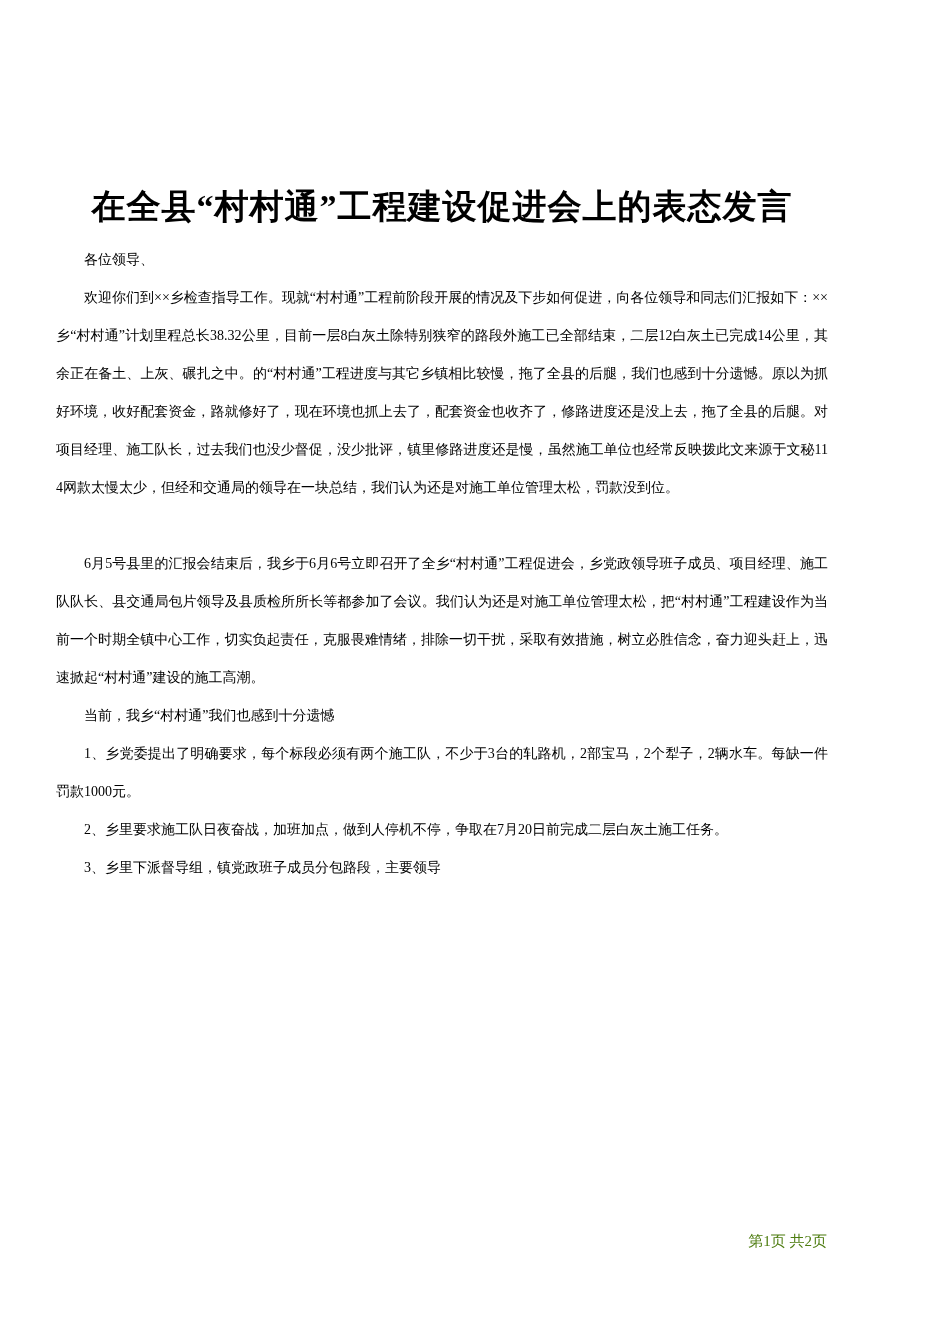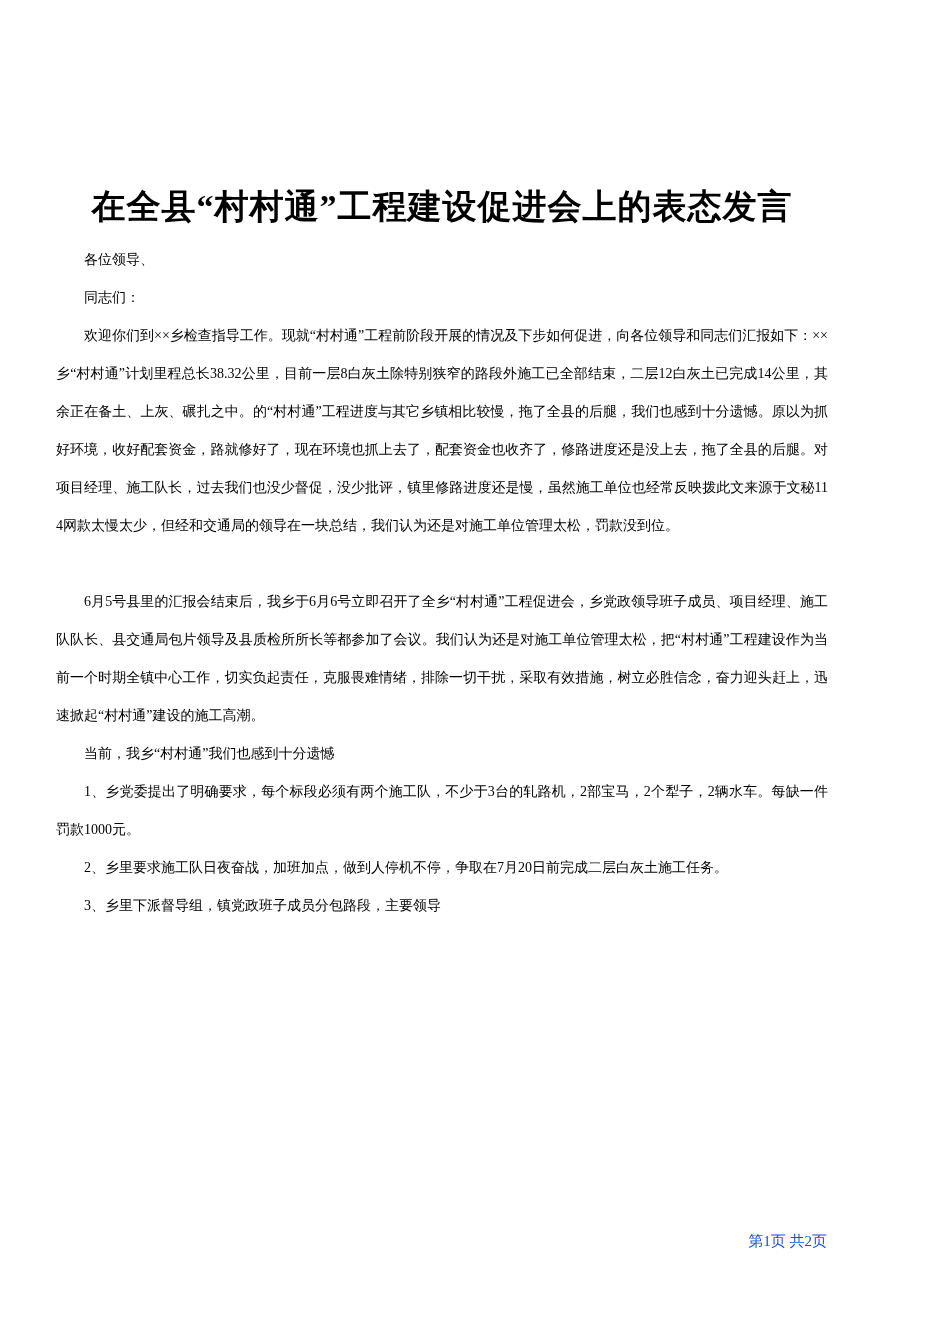--- a/index.html
+++ b/index.html
@@ -40,31 +40,30 @@
     text-indent: 2em;
     min-height: 38px;
     word-break: break-all;
   }
   .page-footer {
     position: absolute;
     right: 123px;
     bottom: 94px;
     font-size: 15px;
     line-height: 18px;
-    color: #1d4ed8;
+    color: #4d7c0f;
   }
 </style>
 </head>
 <body>
 
 <div class="page">
   <div class="content">
     <h1 class="doc-title">在全县“村村通”工程建设促进会上的表态发言</h1>
     <p class="para">各位领导、</p>
-    <p class="para">同志们：</p>
     <p class="para">欢迎你们到××乡检查指导工作。现就“村村通”工程前阶段开展的情况及下步如何促进，向各位领导和同志们汇报如下：××乡“村村通”计划里程总长38.32公里，目前一层8白灰土除特别狭窄的路段外施工已全部结束，二层12白灰土已完成14公里，其余正在备土、上灰、碾扎之中。的“村村通”工程进度与其它乡镇相比较慢，拖了全县的后腿，我们也感到十分遗憾。原以为抓好环境，收好配套资金，路就修好了，现在环境也抓上去了，配套资金也收齐了，修路进度还是没上去，拖了全县的后腿。对项目经理、施工队长，过去我们也没少督促，没少批评，镇里修路进度还是慢，虽然施工单位也经常反映拨此文来源于文秘114网款太慢太少，但经和交通局的领导在一块总结，我们认为还是对施工单位管理太松，罚款没到位。</p>
     <p class="para"></p>
     <p class="para">6月5号县里的汇报会结束后，我乡于6月6号立即召开了全乡“村村通”工程促进会，乡党政领导班子成员、项目经理、施工队队长、县交通局包片领导及县质检所所长等都参加了会议。我们认为还是对施工单位管理太松，把“村村通”工程建设作为当前一个时期全镇中心工作，切实负起责任，克服畏难情绪，排除一切干扰，采取有效措施，树立必胜信念，奋力迎头赶上，迅速掀起“村村通”建设的施工高潮。</p>
     <p class="para">当前，我乡“村村通”我们也感到十分遗憾</p>
     <p class="para">1、乡党委提出了明确要求，每个标段必须有两个施工队，不少于3台的轧路机，2部宝马，2个犁子，2辆水车。每缺一件罚款1000元。</p>
     <p class="para">2、乡里要求施工队日夜奋战，加班加点，做到人停机不停，争取在7月20日前完成二层白灰土施工任务。</p>
     <p class="para">3、乡里下派督导组，镇党政班子成员分包路段，主要领导</p>
   </div>
   <div class="page-footer">
     <span>第1页 共2页</span>

